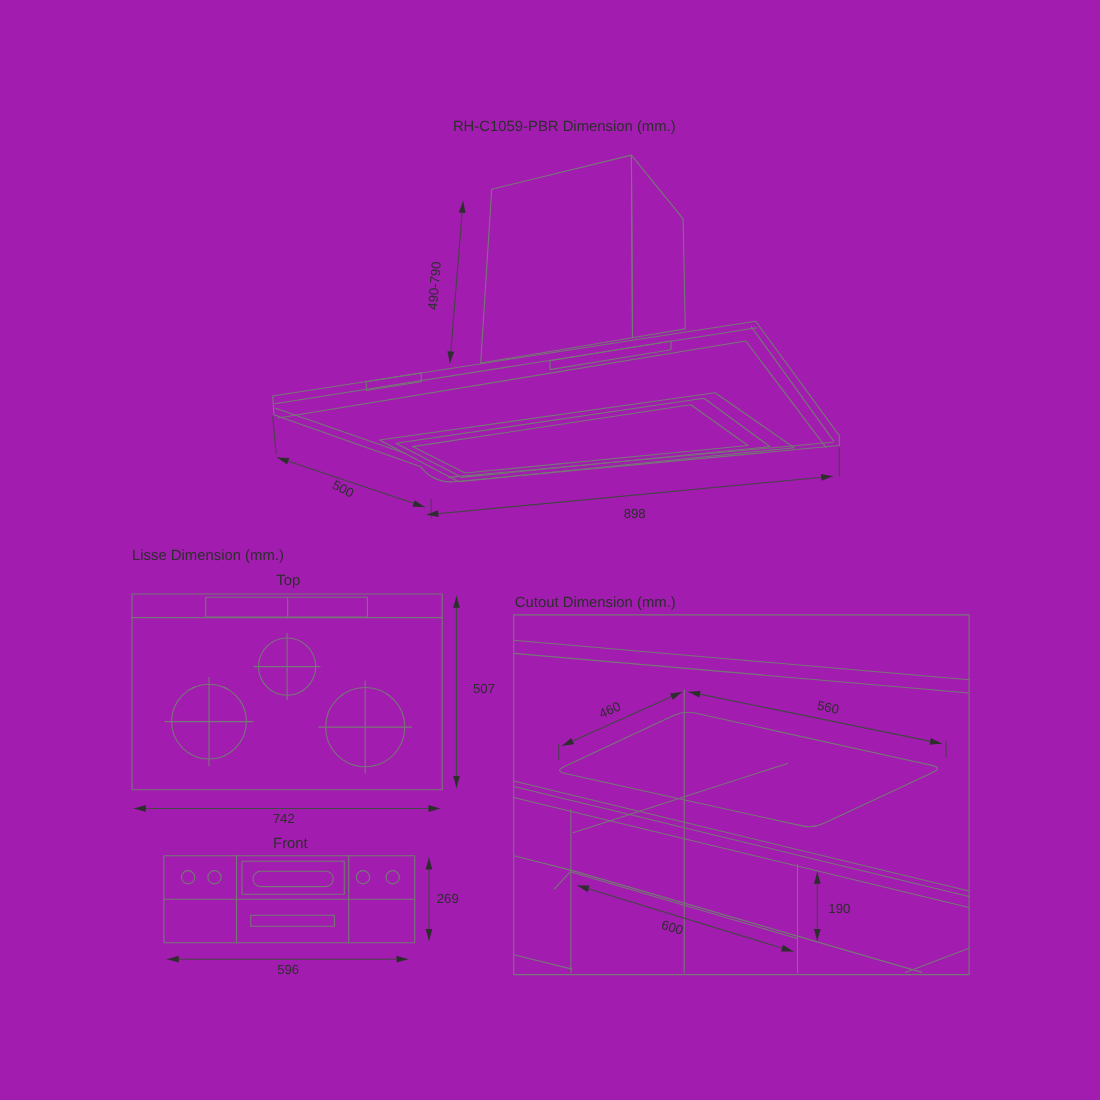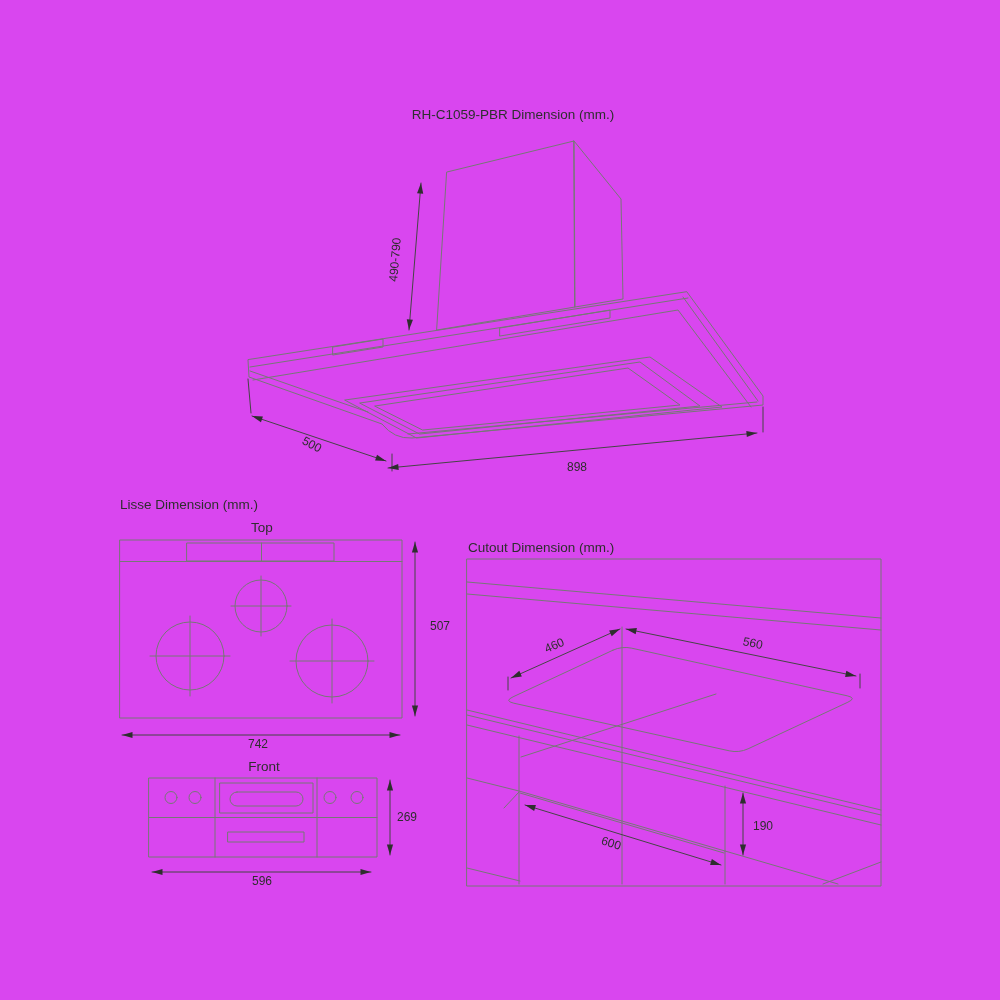--- a/index.html
+++ b/index.html
@@ -1,16 +1,16 @@
 <!DOCTYPE html>
 <html><head>
 <meta charset="utf-8">
 <style>
   html,body{margin:0;padding:0;background:#ffffff;}
-  .canvas{position:relative;width:1000px;height:1000px;background:#d946ef;overflow:hidden;
+  .canvas{position:relative;width:1000px;height:1000px;background:#a21caf;overflow:hidden;
           font-family:"Liberation Sans",sans-serif;}
   svg{position:absolute;left:0;top:0;}
   
   .obj path,.obj polygon,.obj line,.obj rect,.obj circle,.obj polyline{
       fill:none;stroke:#777777;stroke-width:1;stroke-linejoin:round;stroke-linecap:round;}
   
   .dim line,.dim path,.dim polyline{fill:none;stroke:#454545;stroke-width:1;stroke-linecap:round;}
   text{fill:#2e2e2e;font-family:"Liberation Sans",sans-serif;font-size:12px;}
   text.title{font-size:13.5px;}
 </style>

